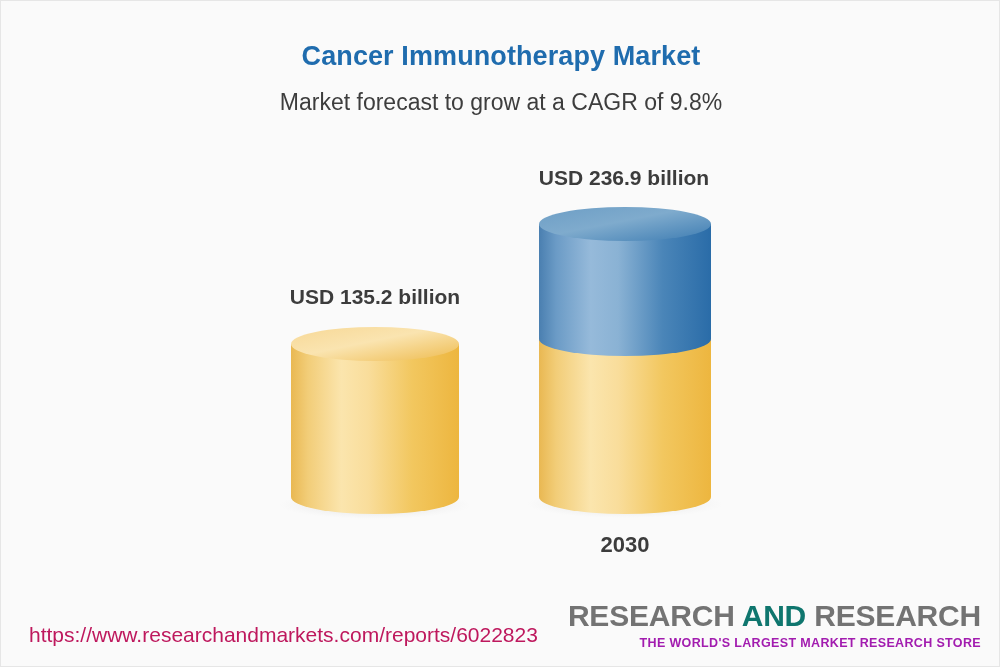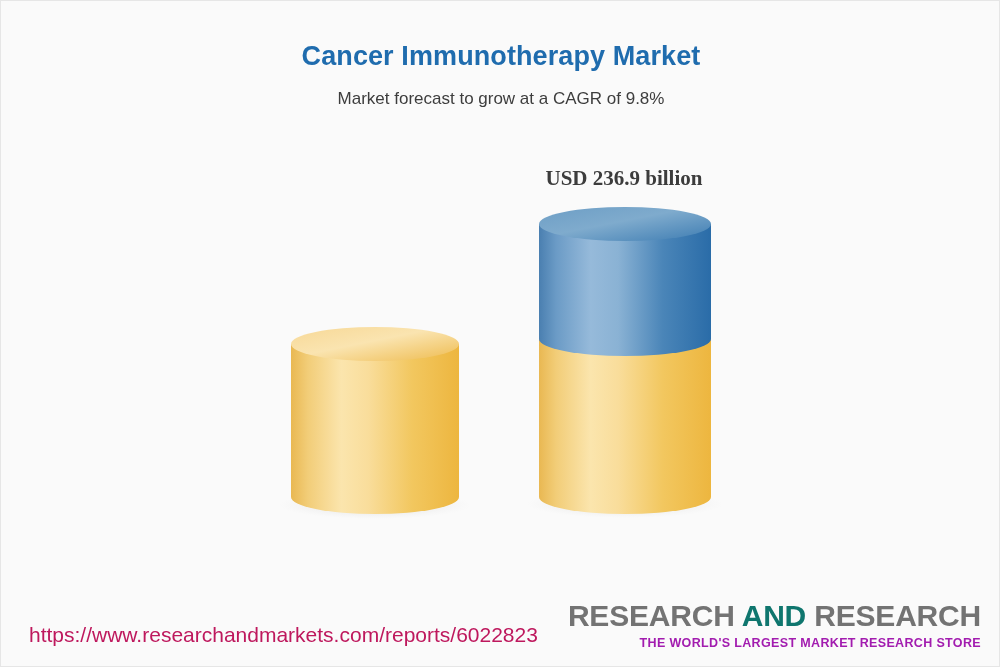--- a/index.html
+++ b/index.html
@@ -34,36 +34,36 @@
     font-weight: bold;
     color: #1f6cae;
     letter-spacing: 0.1px;
   }
   .chart-subtitle {
     position: absolute;
     left: 0;
     top: 88px;
     width: 1000px;
     text-align: center;
-    font-size: 17px;
+    font-size: 23px;
     font-weight: normal;
     color: #3d3d3d;
   }
 
   
   .value-label {
     position: absolute;
     text-align: center;
     font-size: 21px;
     font-weight: bold;
     color: #3c3c3c;
     white-space: nowrap;
   }
   .value-label.first  { left: 274px; top: 284px; width: 200px; }
-  .value-label.second { left: 523px; top: 165px; width: 200px; font-family: Liberation Serif, serif; }
+  .value-label.second { left: 523px; top: 165px; width: 200px; }
 
   
   .year-label {
     position: absolute;
     text-align: center;
     font-size: 22px;
     font-weight: bold;
     color: #3c3c3c;
     top: 531px;
     width: 200px;
@@ -111,20 +111,21 @@
   }
 </style>
 </head>
 <body>
 
 <div class="canvas">
 
   <div class="chart-title">Cancer Immunotherapy Market</div>
   <div class="chart-subtitle">Market forecast to grow at a CAGR of 9.8%</div>
 
+  <div class="value-label first">USD 135.2 billion</div>
 
   <div class="value-label second">USD 236.9 billion</div>
 
   <div class="cyl" style="left:282px; top:318px;">
     <svg width="200" height="210" viewBox="0 0 200 210" xmlns="http://www.w3.org/2000/svg">
       <defs>
         <linearGradient id="ybody" x1="0" y1="0" x2="1" y2="0">
           <stop offset="0%" stop-color="#e9b852"></stop>
           <stop offset="10%" stop-color="#f2cd78"></stop>
           <stop offset="30%" stop-color="#fbe5ad"></stop>
@@ -181,20 +182,21 @@
       </defs>
       <ellipse cx="94" cy="305" rx="98" ry="14" fill="url(#bshadow)"></ellipse>
 
       <path d="M 8,140 L 8,298 A 86,17 0 0 0 180,298 L 180,140 Z" fill="url(#ybody2)"></path>
 
       <path d="M 8,25 L 8,140 A 86,17 0 0 0 180,140 L 180,25 Z" fill="url(#bbody)"></path>
       <ellipse cx="94" cy="25" rx="86" ry="17" fill="url(#btop)"></ellipse>
     </svg>
   </div>
 
+  <div class="year-label second">2030</div>
 
   <div class="footer-url">https://www.researchandmarkets.com/reports/6022823</div>
 
   <div class="brand">
     <div class="brand-main"><span class="w-blue">RESEARCH</span> <span class="w-gold">AND</span> <span class="w-blue">RESEARCH</span></div>
     <div class="brand-tag">THE WORLD'S LARGEST MARKET RESEARCH STORE</div>
   </div>
 
 </div>
 

